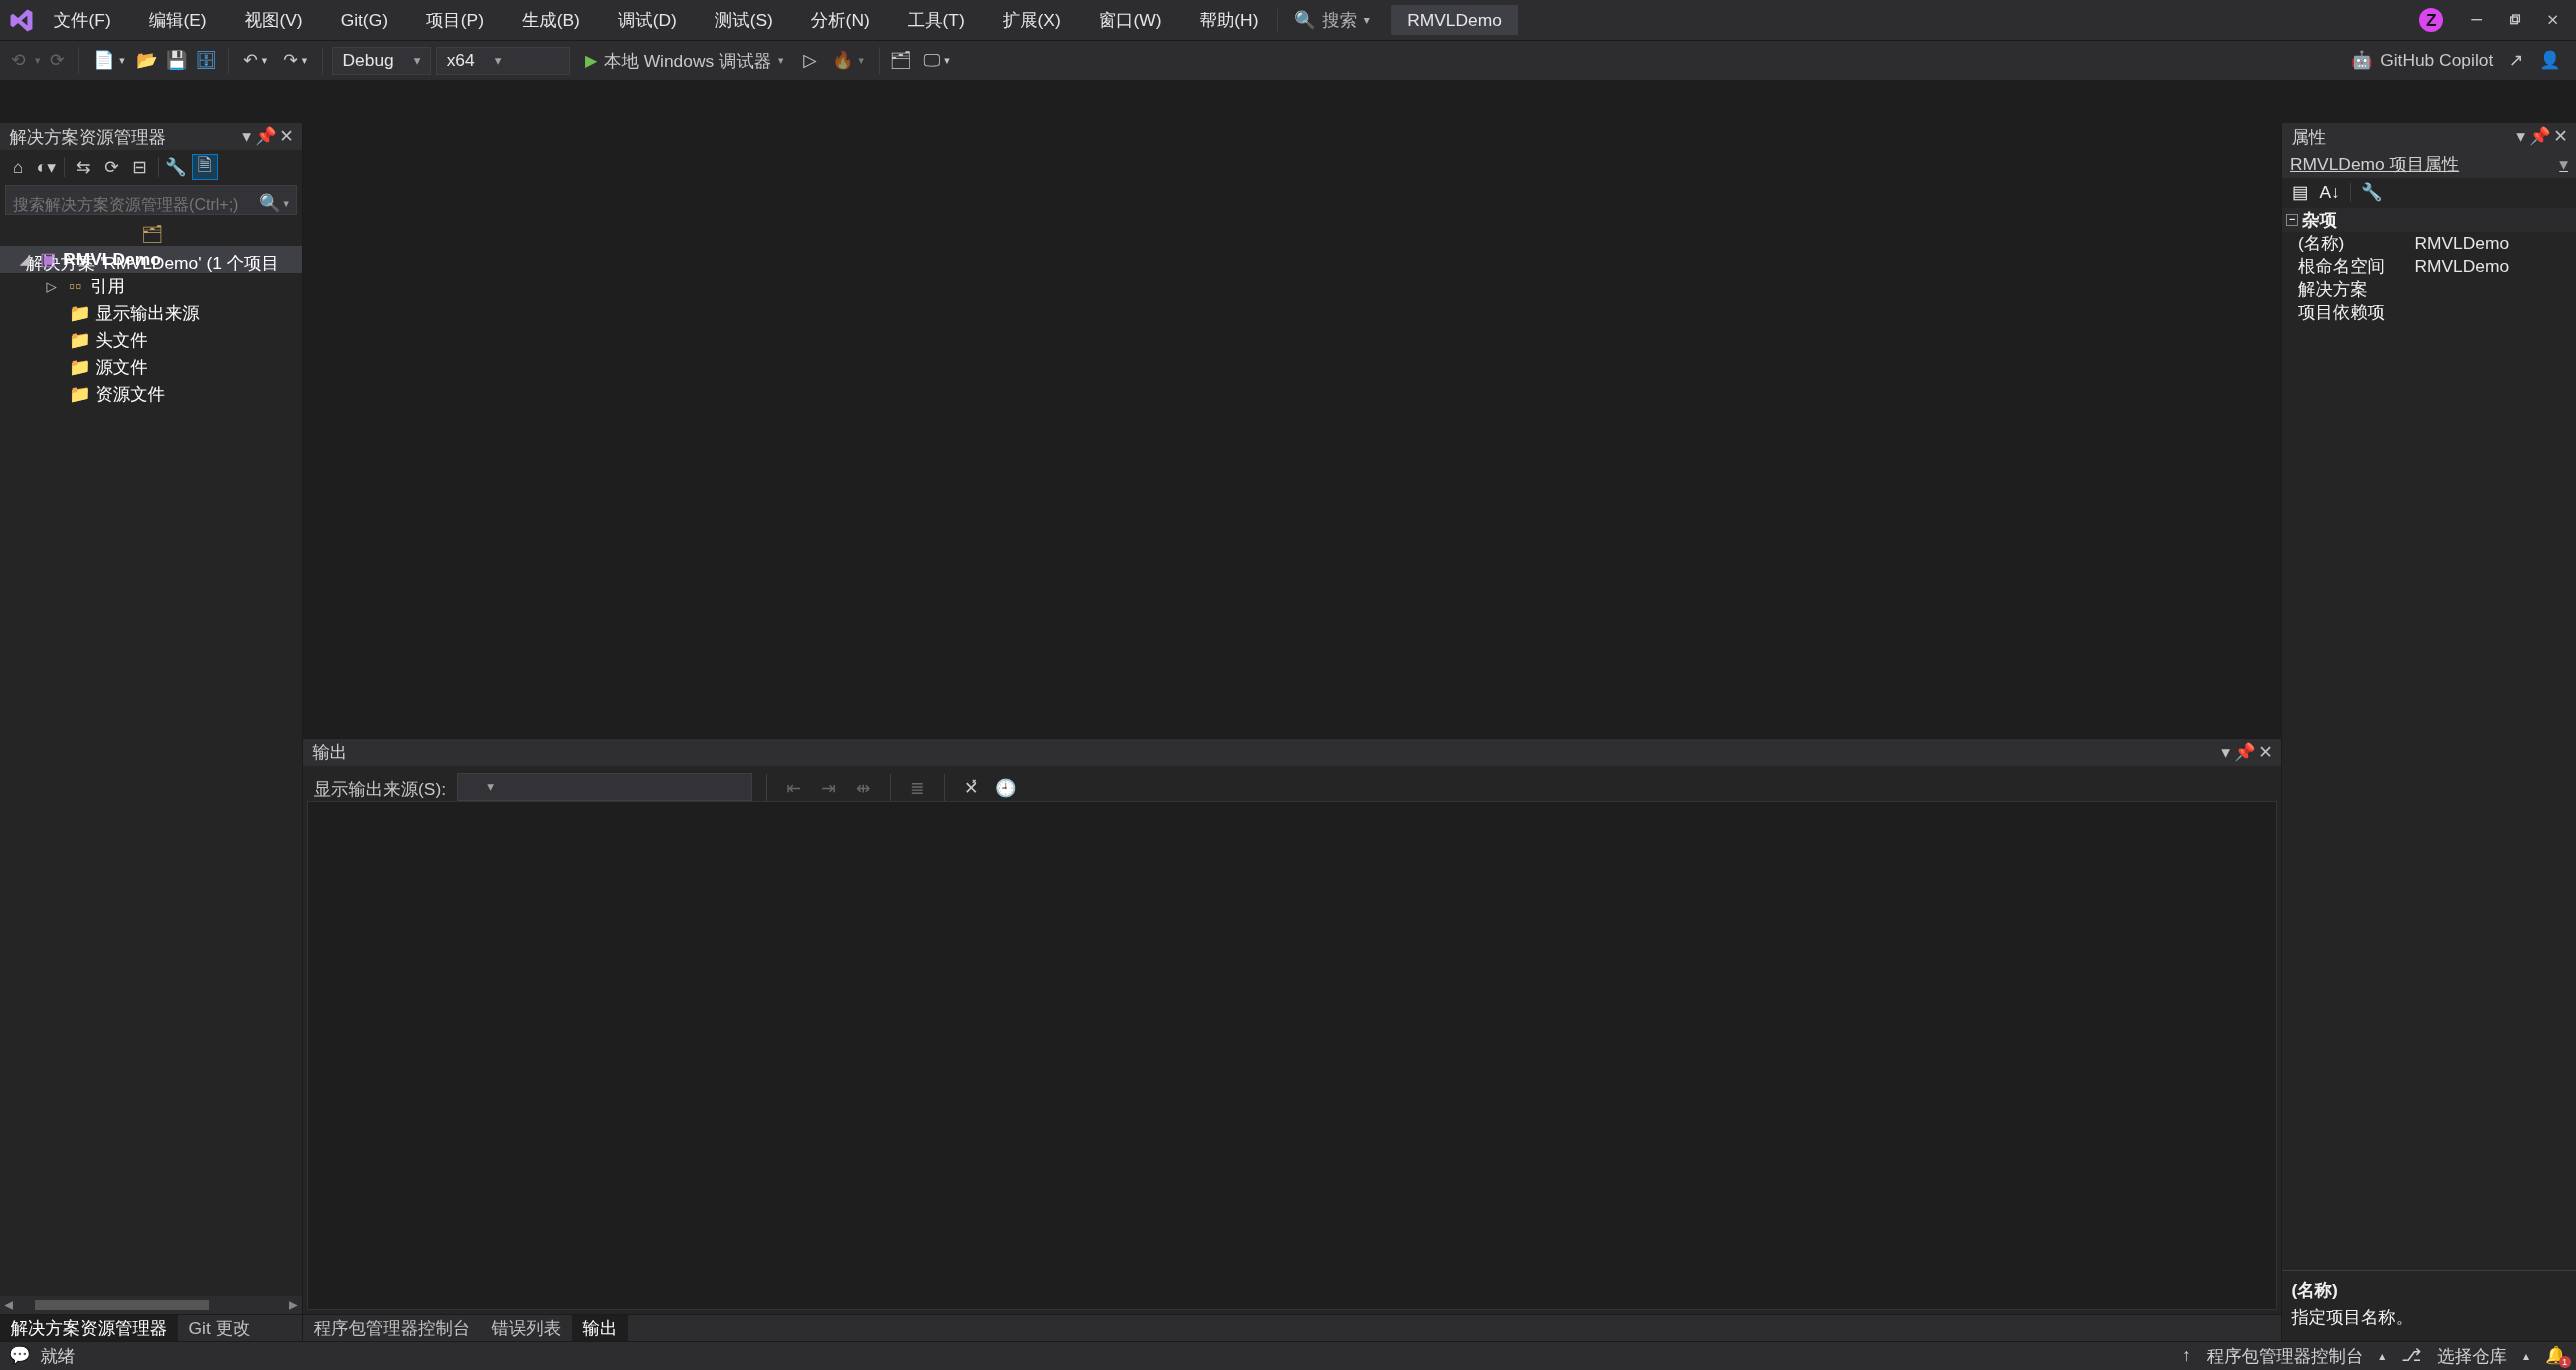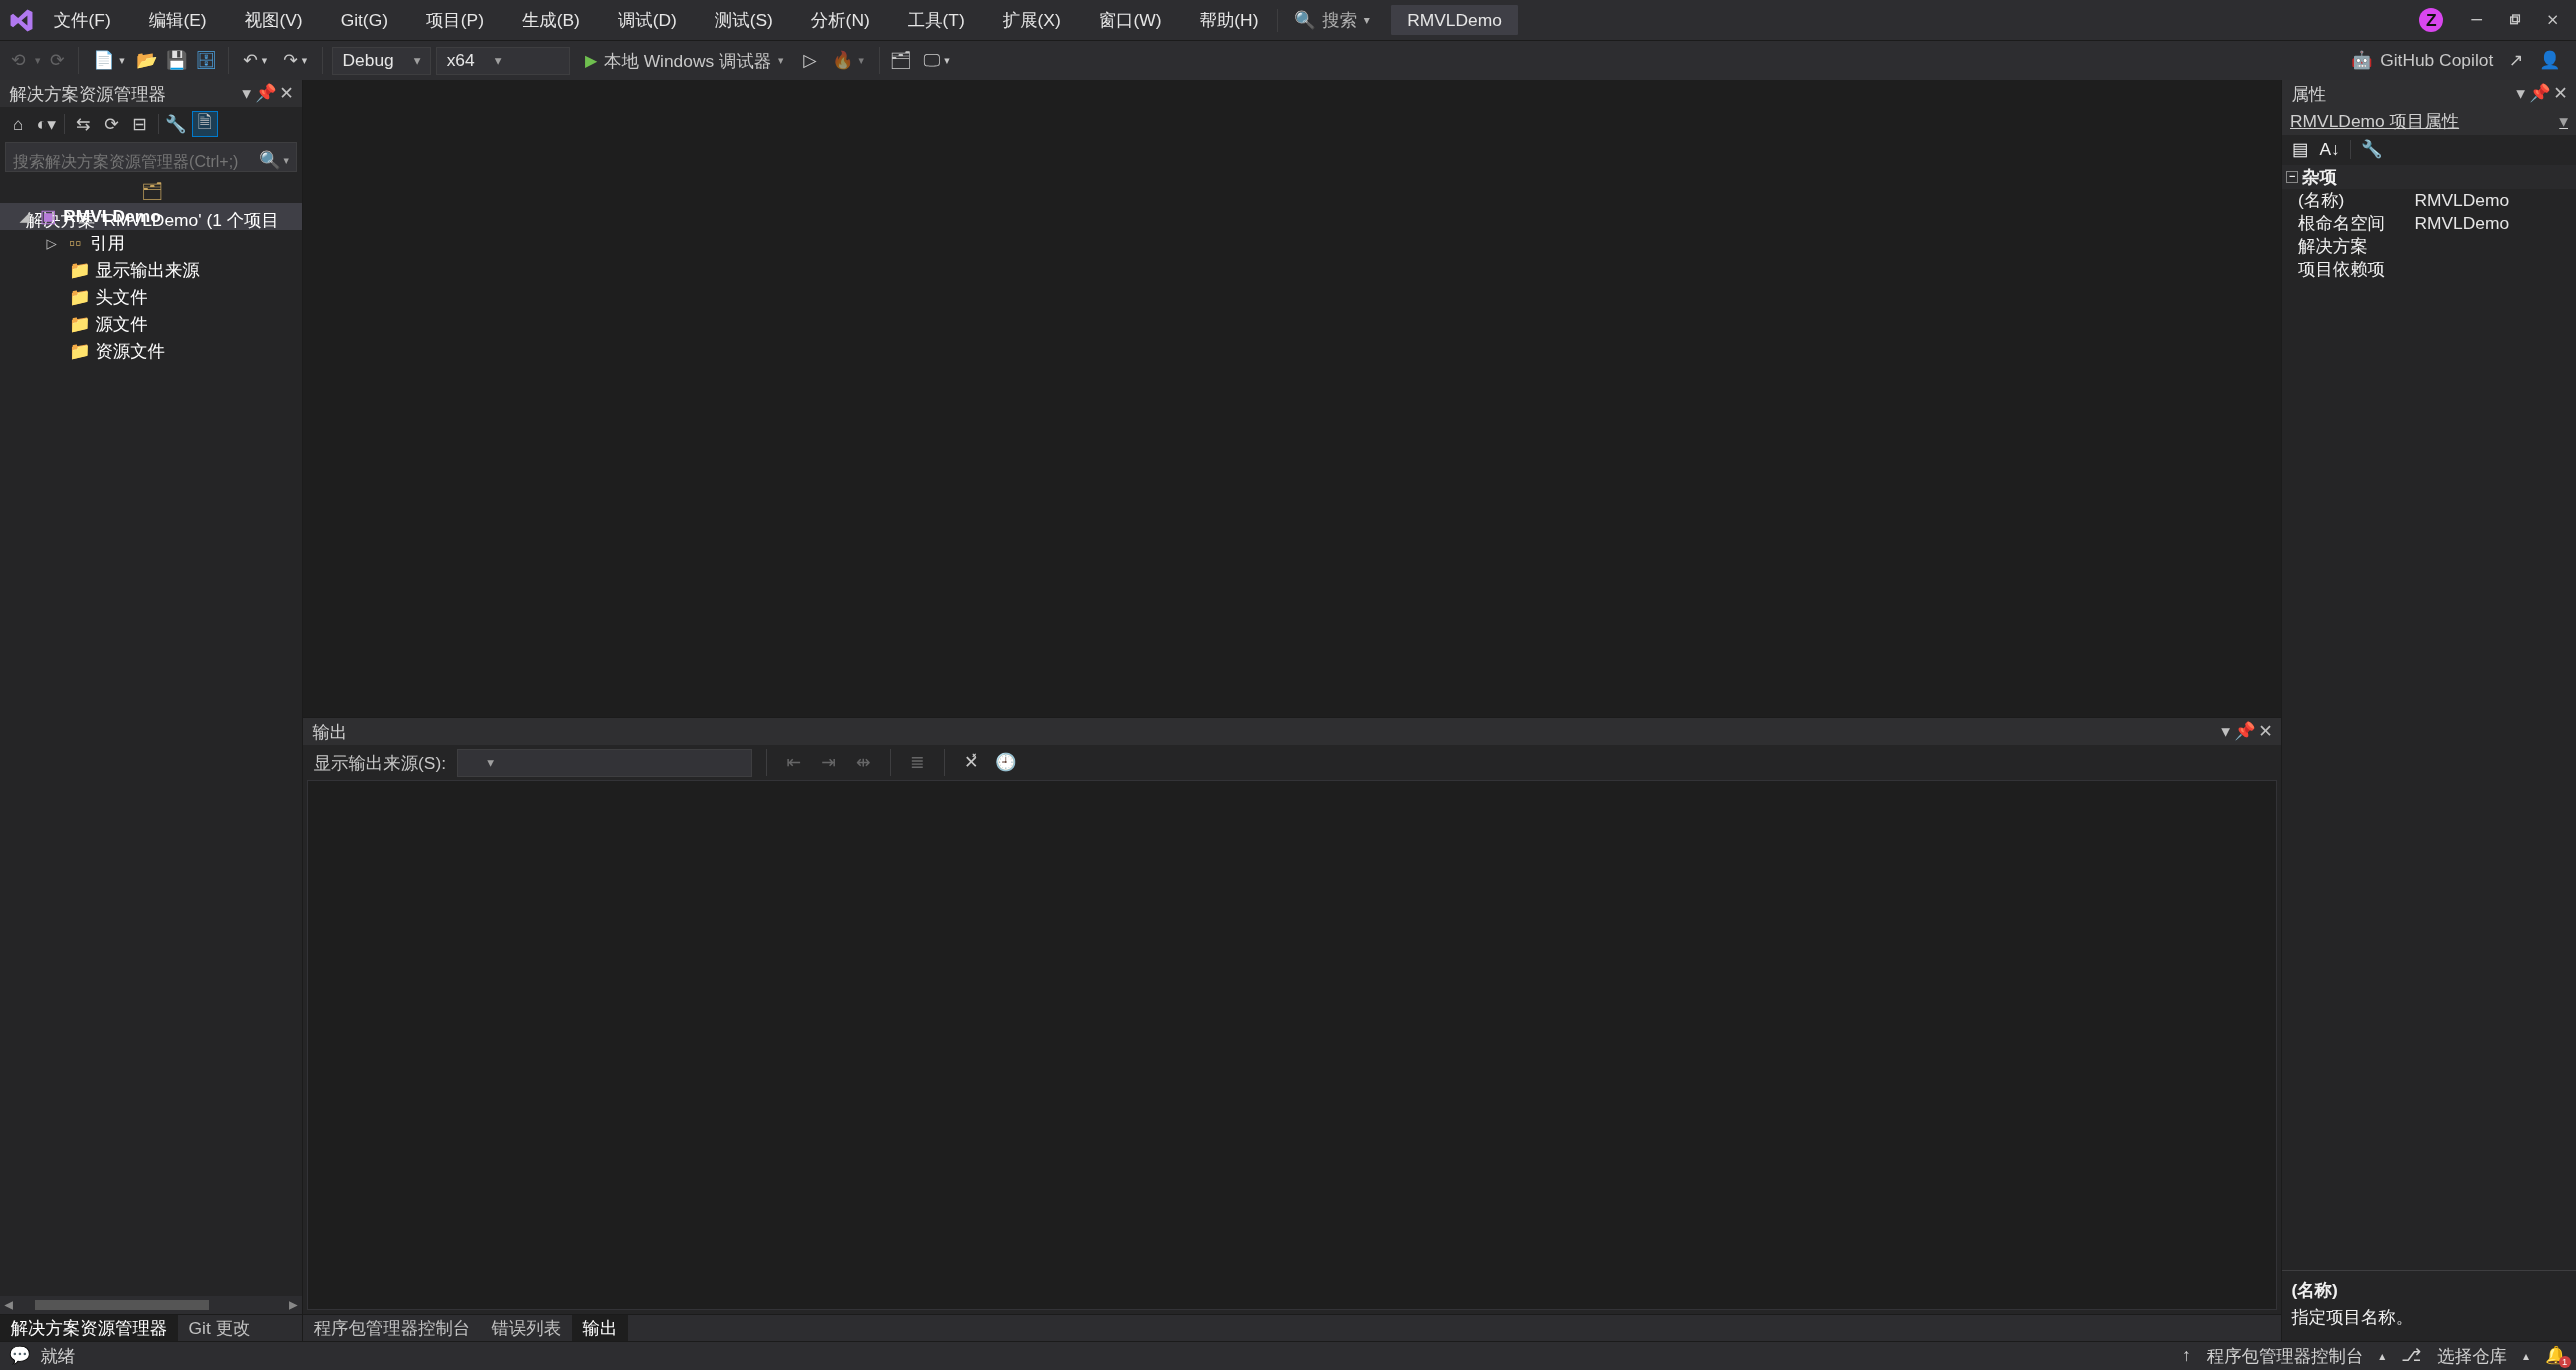--- a/index.html
+++ b/index.html
@@ -28,21 +28,21 @@
 .tb-sep { width:0.7px; height:27px; background:#3e3e40; margin:0 4px; }
 .combo { height:28px; background:#333337; border:0.7px solid #3e3e40; display:flex; align-items:center; padding:0 9.4px; gap:20px; min-width:94px; color:#e6e6e6; }
 .combo.wide { min-width:134px; }
 .combo .chev { color:#a0a0a0; font-size:13.4px; }
 .run-btn { display:flex; align-items:center; gap:6.7px; padding:0 9.4px; height:28px; }
 .run-btn .play-green { color:#6fbf4f; font-size:16px; }
 .tb-right { margin-left:auto; display:flex; align-items:center; gap:10.7px; padding-right:6.7px; }
 .copilot { display:flex; align-items:center; gap:6.7px; }
 
 
-.body { flex:1; display:flex; min-height:0; }
+.body { flex:1; display:flex; min-height:0;margin-top:43px; }
 .col-left { width:303px; display:flex; flex-direction:column; background:#252526; border-right:0.7px solid #1b1b1b; }
 .col-mid  { flex:1; display:flex; flex-direction:column; background:#1e1e1e; min-width:0; }
 .col-right{ width:295px; display:flex; flex-direction:column; background:#252526; border-left:0.7px solid #1b1b1b; }
 
 
 .tw-header { height:27px; background:#2f2f31; display:flex; align-items:center; padding:0 5.4px 0 9.4px; color:#d0d0d0; }
 .tw-header .title { flex:1; }
 .tw-header .hc { width:20px; height:20px; display:flex; align-items:center; justify-content:center; color:#c0c0c0; }
 
 
@@ -70,21 +70,21 @@
 .tree-scroll .sp { flex:1; }
 
 
 .tool-tabs { height:27px; display:flex; align-items:stretch; background:#2d2d30; border-top:0.7px solid #1b1b1b; }
 .tool-tab { padding:0 10.7px; display:flex; align-items:center; color:#c0c0c0; }
 .tool-tab.active { background:#1e1e1e; color:#fff; }
 
 
 .editor-void { flex:1.07; background:#1e1e1e; }
 .output-panel { background:#252526; border-top:0.7px solid #1b1b1b; display:flex; flex-direction:column; flex:1; }
-.out-toolbar { height:35px; display:flex; align-items:center; gap:10.7px; padding:0 10.7px; color:#c8c8c8; }
+.out-toolbar { height:35px; display:flex; align-items:flex-end; gap:10.7px; padding:0 10.7px; color:#c8c8c8; }
 .out-toolbar .combo { min-width:295px; }
 .out-body { flex:1; background:#1e1e1e; border:0.7px solid #333337; margin:0 4px 4px; }
 
 
 .prop-sub { height:28px; background:#2f2f31; display:flex; align-items:center; padding:0 8px; color:#d0d0d0;text-decoration:underline; }
 .prop-sub .chev { margin-left:auto; color:#a0a0a0; }
 .prop-toolbar { height:29.5px; display:flex; align-items:center; gap:4px; padding:0 5.4px; }
 .prop-toolbar .pb { width:25.5px; height:25.5px; display:flex; align-items:center; justify-content:center; }
 .prop-grid { flex:1; display:flex; flex-direction:column; }
 .prop-cat { height:24px; background:#2a2a2c; display:flex; align-items:center; padding-left:4px; gap:4px; font-weight:600; }

